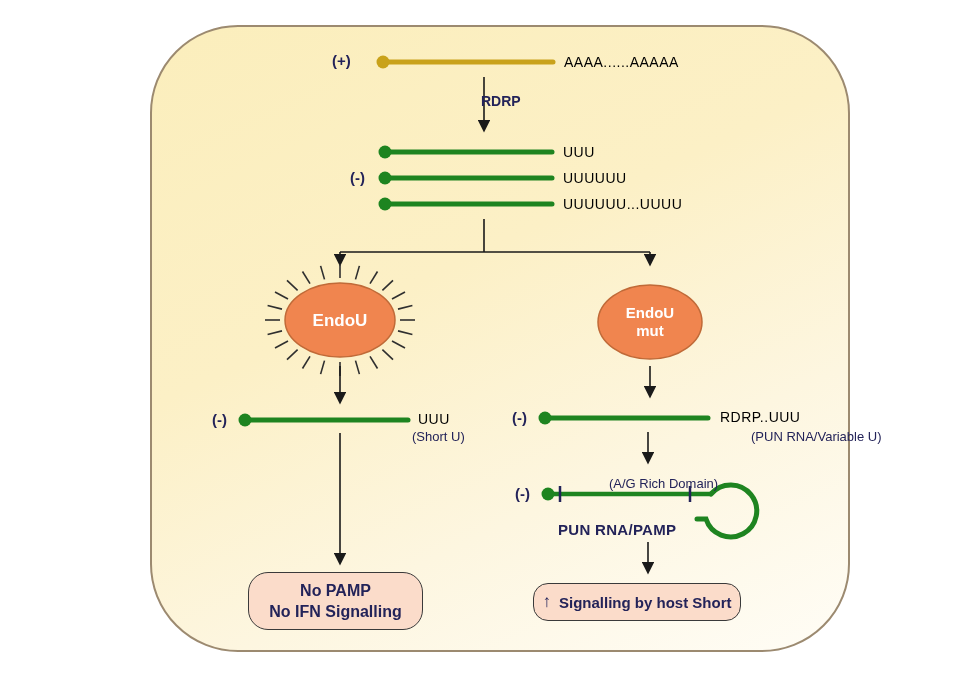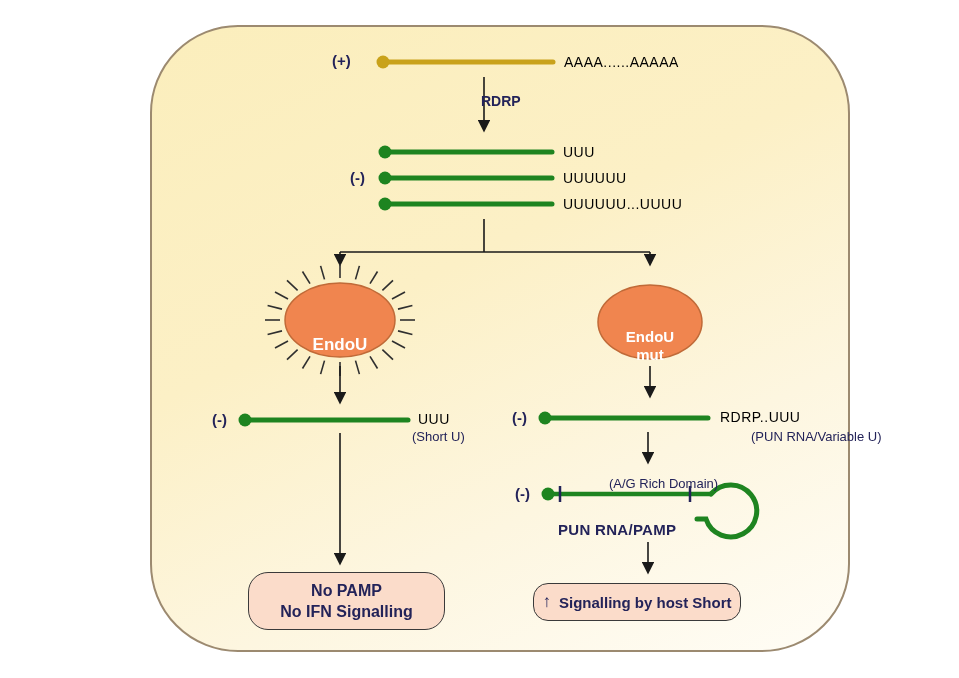--- a/index.html
+++ b/index.html
@@ -12,31 +12,31 @@
     border:2px solid var(--border-tan,#9c8a70);
     border-radius:88px;
     background:linear-gradient(155deg,#fbeebc 0%,#fcf0c6 40%,#fdf6e0 70%,#fffdf6 100%);
     box-sizing:border-box;
   }
   svg.overlay{position:absolute;left:0;top:0;width:959px;height:678px;}
   .lbl{position:absolute;white-space:nowrap;}
   .seq{color:#000000;font-size:14px;letter-spacing:0.5px;}
   .polarity{color:var(--navy,#232359);font-weight:bold;font-size:15px;}
   .caption{color:var(--navy,#232359);font-size:13px;}
-  .enzyme-label{color:#ffffff;font-weight:bold;text-align:center;margin-top:24px;}
+  .enzyme-label{color:#ffffff;font-weight:bold;text-align:center;}
   .rdrp{color:var(--navy,#232359);font-weight:bold;font-size:14px;}
   .pun-name{color:var(--navy,#232359);font-weight:bold;font-size:15px;letter-spacing:0.3px;}
   .outcome-box{
     position:absolute;box-sizing:border-box;
     background:var(--box-pink,#fbdcca);
     border:1.6px solid #3a3a3a;
     display:flex;align-items:center;justify-content:center;
     color:var(--navy,#232359);font-weight:bold;text-align:center;
   }
-  #box-left{left:248px;top:572px;width:197px;height:58px;border-radius:20px;font-size:16px;line-height:21px;}
+  #box-left{left:248px;top:572px;width:175px;height:58px;border-radius:20px;font-size:16px;line-height:21px;}
   #box-right{left:533px;top:583px;width:208px;height:38px;border-radius:15px;font-size:15px;gap:8px;}
   #endou-spikes line{stroke:#2f2f2f;stroke-width:1.6;}
 </style>
 </head>
 <body>
 
 <div class="stage">
 
   <div class="panel"></div>
 

